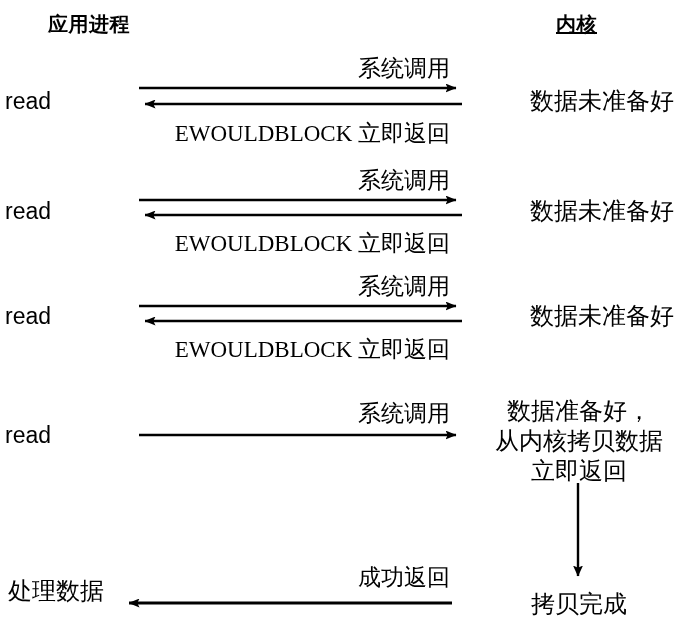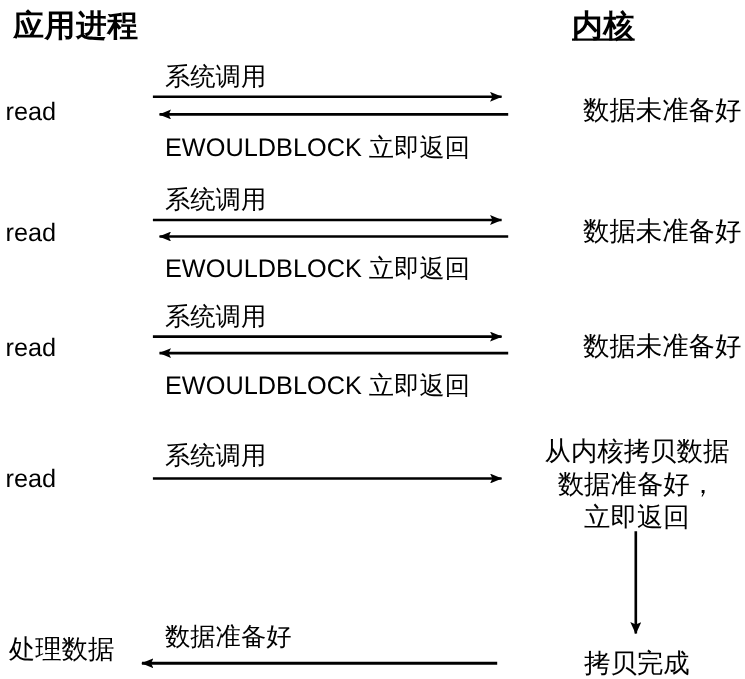--- a/index.html
+++ b/index.html
@@ -15,24 +15,25 @@
     position: relative;
     width: 677px;
     height: 617px;
     background: #ffffff;
     overflow: hidden;
   }
   .abs { position: absolute; }
 
   .col-title {
     font-weight: bold;
-    font-size: 28px;
+    font-size: 20px;
     line-height: 30px;
     letter-spacing: 0.5px;
     white-space: nowrap;
+    margin-left: 36px;
   }
   .title-app { left: 12px; top: 9px; }
   .title-kernel { left: 520px; top: 9px; text-decoration: underline; }
 
   .proc-label {
     font-size: 23px;
     line-height: 26px;
     white-space: nowrap;
     width: 100px;
     left: 5px;
@@ -53,21 +54,22 @@
     width: 190px;
     text-align: center;
     white-space: nowrap;
   }
   .kernel-block > div { display: block; }
 
   .arrow-label {
     font-size: 23px;
     line-height: 26px;
     white-space: nowrap;
-    text-align: left;
+    text-align: right;
+    font-family: Liberation Serif, serif;
   }
 
   svg.lines {
     position: absolute;
     left: 0;
     top: 0;
     width: 677px;
     height: 617px;
     overflow: visible;
   }
@@ -91,26 +93,26 @@
   <div class="abs arrow-label" style="left:150px; top:231px; width:300px;">EWOULDBLOCK 立即返回</div>
 
   <div class="abs arrow-label" style="left:150px; top:274px; width:300px;">系统调用</div>
   <div class="abs proc-label" style="top:303px;">read</div>
   <div class="abs kernel-text" style="top:301px;">数据未准备好</div>
   <div class="abs arrow-label" style="left:150px; top:337px; width:300px;">EWOULDBLOCK 立即返回</div>
 
   <div class="abs arrow-label" style="left:150px; top:401px; width:300px;">系统调用</div>
   <div class="abs proc-label" style="top:422px;">read</div>
   <div class="abs kernel-block" style="top:396px;">
+    <div>数据准备好，</div>
     <div>从内核拷贝数据</div>
-    <div>数据准备好，</div>
     <div>立即返回</div>
   </div>
 
-  <div class="abs arrow-label" style="left:150px; top:565px; width:300px;">数据准备好</div>
+  <div class="abs arrow-label" style="left:150px; top:565px; width:300px;">成功返回</div>
   <div class="abs" style="left:8px; top:577px; font-size:24px; line-height:28px; white-space:nowrap;">处理数据</div>
   <div class="abs kernel-block" style="top:589px;">拷贝完成</div>
 
   <svg class="lines" viewBox="0 0 677 617">
     <defs>
       <marker id="arrowRight" markerWidth="11" markerHeight="9" refX="10.5" refY="4.5" orient="auto" markerUnits="userSpaceOnUse">
         <path d="M0,0 L11,4.5 L0,9 L2.2,4.5 Z" fill="#000000"></path>
       </marker>
       <marker id="arrowLeft" markerWidth="11" markerHeight="9" refX="10.5" refY="4.5" orient="auto" markerUnits="userSpaceOnUse">
         <path d="M0,0 L11,4.5 L0,9 L2.2,4.5 Z" fill="#000000"></path>

